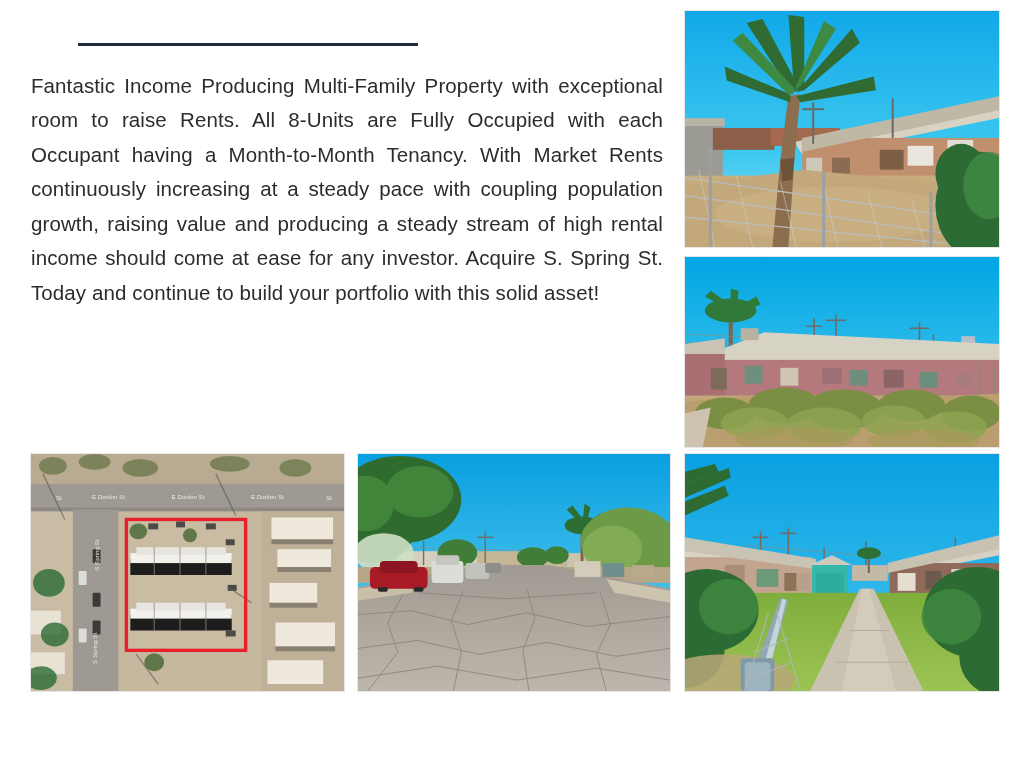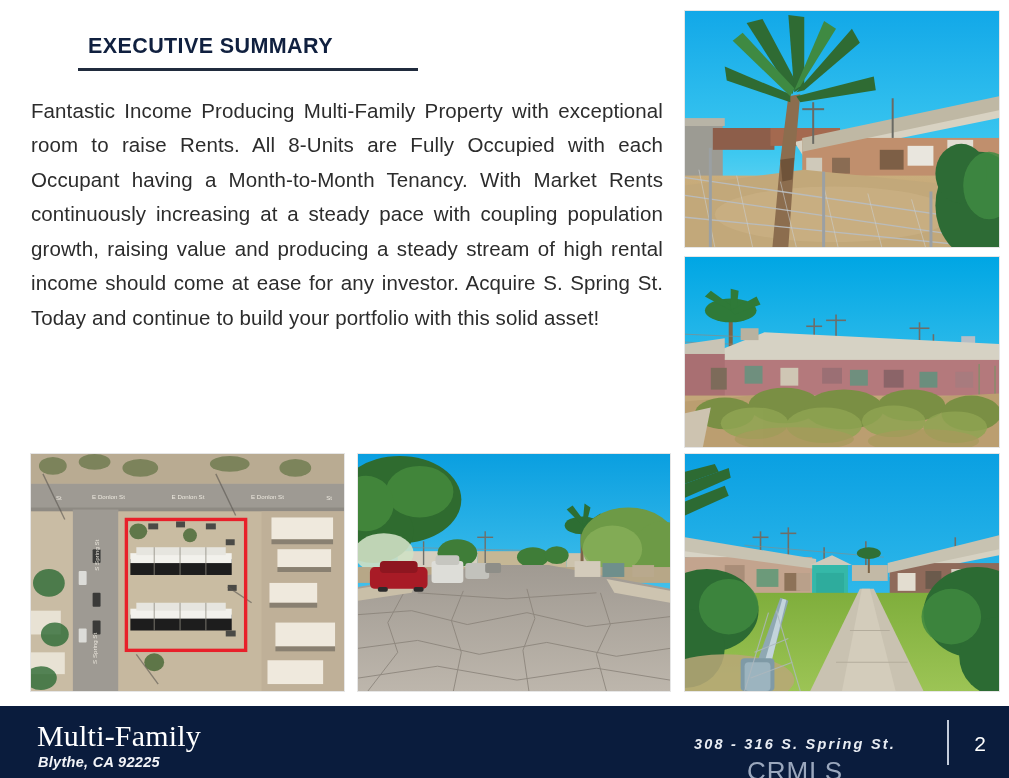--- a/index.html
+++ b/index.html
@@ -120,21 +120,20 @@
     font-size: 21px;
     color: #ffffff;
   }
 </style>
 </head>
 <body>
 
 <div id="page">
 
   <section id="summary-section">
-    <h1 id="page-title">EXECUTIVE SUMMARY</h1>
     <div id="title-rule"></div>
     <p id="summary-body">Fantastic Income Producing Multi-Family Property with exceptional room to raise Rents. All 8-Units are Fully Occupied with each Occupant having a Month-to-Month Tenancy. With Market Rents continuously increasing at a steady pace with coupling population growth, raising value and producing a steady stream of high rental income should come at ease for any investor. Acquire S. Spring St. Today and continue to build your portfolio with this solid asset!</p>
   </section>
 
   <figure class="photo" id="photo-exterior-palm">
     <svg viewBox="0 0 316 238" preserveAspectRatio="none">
       <defs>
         <linearGradient id="sky1" x1="0" y1="0" x2="0" y2="1">
           <stop offset="0%" stop-color="#12a8e8"></stop>
           <stop offset="60%" stop-color="#3dc8f0"></stop>
@@ -596,22 +595,14 @@
 
       <g stroke="#aeb8be" stroke-width="1.1" opacity="0.85">
         <line x1="92" y1="158" x2="116" y2="239"></line>
         <line x1="84" y1="160" x2="60" y2="239"></line>
         <line x1="104" y1="186" x2="70" y2="200"></line>
         <line x1="108" y1="210" x2="66" y2="226"></line>
       </g>
     </svg>
   </figure>
 
-  <footer id="footer">
-    <div id="footer-property-name">Multi-Family</div>
-    <div id="footer-property-location">Blythe, CA 92225</div>
-    <div id="footer-address">308 - 316 S. Spring St.</div>
-    <div id="footer-watermark">CRMLS</div>
-    <div id="footer-divider"></div>
-    <div id="footer-page-number">2</div>
-  </footer>
 
 </div>
 
 </body></html>

